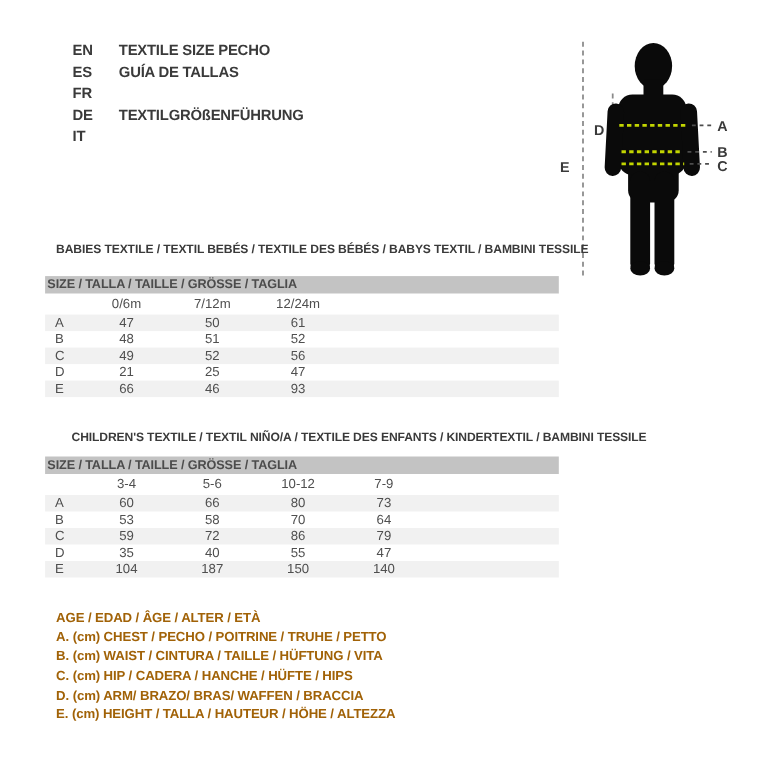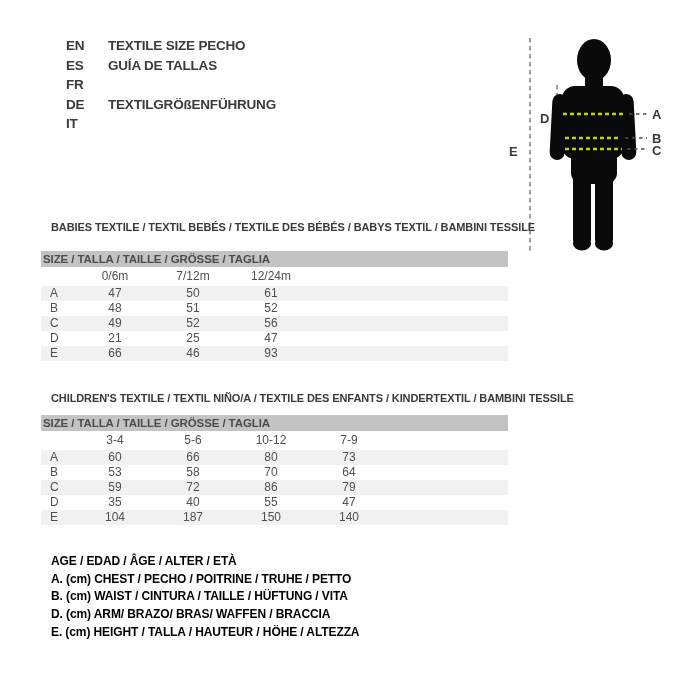--- a/index.html
+++ b/index.html
@@ -25,21 +25,21 @@
   .t-bar{height:16px;line-height:16px;background:#c3c3c3;color:#4c4c4c;
     font-size:11.5px;font-weight:700;padding-left:2px;letter-spacing:-0.1px;}
   .t-row{display:flex;height:15px;line-height:15px;font-size:12px;color:#4f4f4f;}
   .t-row.alt{background:#f1f1f1;}
   .t-colhead{height:19px;line-height:19px;background:#ffffff;}
   .t-label{width:26px;flex:0 0 26px;padding-left:9px;}
   .t-cell{width:78px;flex:0 0 78px;text-align:center;}
 
   
   .legend-line{height:17.7px;line-height:17.7px;font-size:12px;font-weight:700;
-    letter-spacing:-0.1px;color:#000000;white-space:nowrap;}
+    letter-spacing:-0.1px;color:#a16207;white-space:nowrap;}
 
   svg text{font-family:"Liberation Sans","DejaVu Sans",sans-serif;}
 </style>
 </head>
 <body>
 
 <div class="abs lang-list">
     <div class="lang-row">
       <span class="lang-code">EN</span>
       <span>TEXTILE SIZE PECHO</span>
@@ -128,21 +128,21 @@
       <span class="t-cell">47</span>
     </div>
     <div class="t-row alt">
       <span class="t-label">E</span>
       <span class="t-cell">66</span>
       <span class="t-cell">46</span>
       <span class="t-cell">93</span>
     </div>
   </div>
 
-<div class="abs sec-title" style="left:51px;top:392px;">CHILDREN'S TEXTILE / TEXTIL NIÑO/A / TEXTILE DES ENFANTS / KINDERTEXTIL / BAMBINI TESSILE</div>
+<div class="abs sec-title" style="left:65px;top:392px;">CHILDREN'S TEXTILE / TEXTIL NIÑO/A / TEXTILE DES ENFANTS / KINDERTEXTIL / BAMBINI TESSILE</div>
 <div class="abs size-table" style="left:41px;top:415px;">
     <div class="t-bar">SIZE / TALLA / TAILLE / GRÖSSE / TAGLIA</div>
     <div class="t-row t-colhead">
       <span class="t-label"></span>
       <span class="t-cell">3-4</span>
       <span class="t-cell">5-6</span>
       <span class="t-cell">10-12</span>
       <span class="t-cell">7-9</span>
     </div>
     <div class="t-row alt">
@@ -179,15 +179,16 @@
       <span class="t-cell">187</span>
       <span class="t-cell">150</span>
       <span class="t-cell">140</span>
     </div>
   </div>
 
 <div class="abs" style="left:51px;top:553px;">
     <div class="legend-line">AGE / EDAD / ÂGE / ALTER / ETÀ</div>
     <div class="legend-line">A. (cm) CHEST / PECHO / POITRINE / TRUHE / PETTO</div>
     <div class="legend-line">B. (cm) WAIST / CINTURA / TAILLE / HÜFTUNG / VITA</div>
+    <div class="legend-line">C. (cm) HIP / CADERA / HANCHE / HÜFTE / HIPS</div>
     <div class="legend-line">D. (cm) ARM/ BRAZO/ BRAS/ WAFFEN / BRACCIA</div>
     <div class="legend-line">E. (cm) HEIGHT / TALLA / HAUTEUR / HÖHE / ALTEZZA</div>
   </div>
 
 </body></html>

